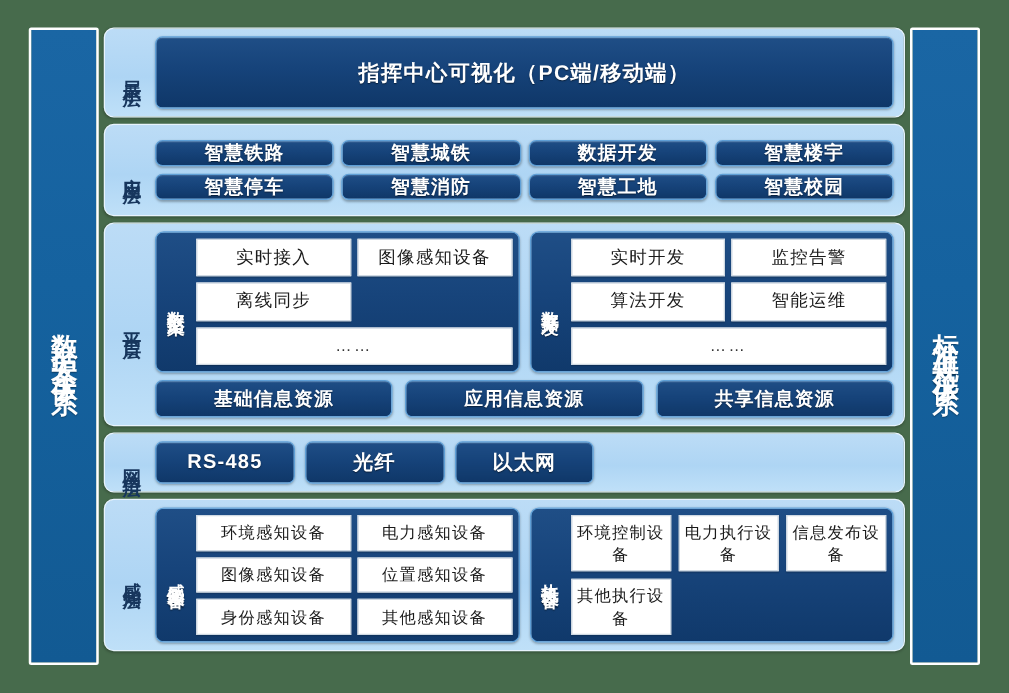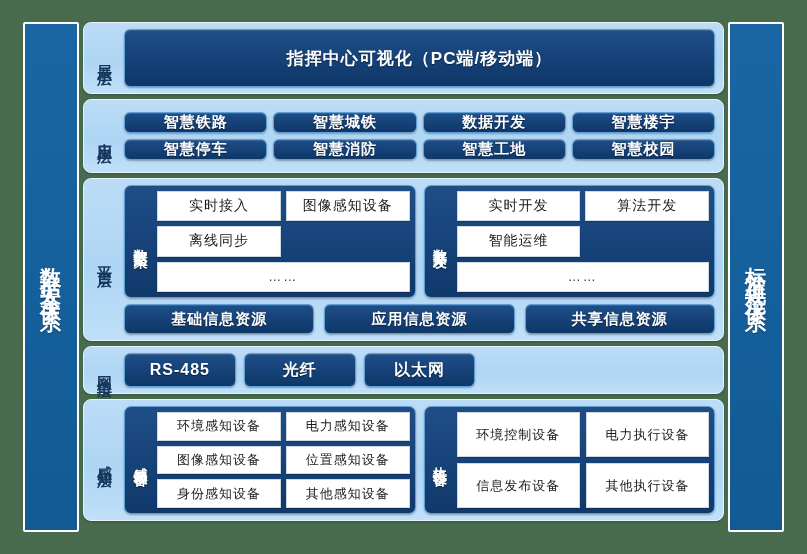--- a/index.html
+++ b/index.html
@@ -142,21 +142,21 @@
   .sense-layer{height:122px;}
   .sense-body{margin-left:4px;}
   .sense-top{flex:1 1 auto;display:flex;gap:8px;min-height:0;}
   .sense-grid3{
     flex:1 1 auto;display:grid;
     grid-template-columns:1fr 1fr;grid-template-rows:repeat(3,1fr);
     gap:5px;min-width:0;
   }
   .sense-grid2{
     flex:1 1 auto;display:grid;
-    grid-template-columns:1fr 1fr;grid-template-rows:repeat(2,1fr);
+    grid-template-columns:1fr 1fr 1fr;grid-template-rows:repeat(2,1fr);
     gap:6px;min-width:0;
   }
   .sense-grid3 .chip-white,.sense-grid2 .chip-white{font-size:13px;}
 </style>
 </head>
 <body>
 
 <div id="root">
 
   <div class="pillar pillar-left">
@@ -205,20 +205,21 @@
               <div class="chip-white">图像感知设备</div>
               <div class="chip-white">离线同步</div>
               <div class="chip-white span2 dots">……</div>
             </div>
           </div>
 
           <div class="group">
             <div class="group-label">数据开发</div>
             <div class="group-grid">
               <div class="chip-white">实时开发</div>
+              <div class="chip-white">监控告警</div>
               <div class="chip-white">算法开发</div>
               <div class="chip-white">智能运维</div>
               <div class="chip-white span2 dots">……</div>
             </div>
           </div>
 
         </div>
 
         <div class="res-row">
           <div class="chip">基础信息资源</div>

